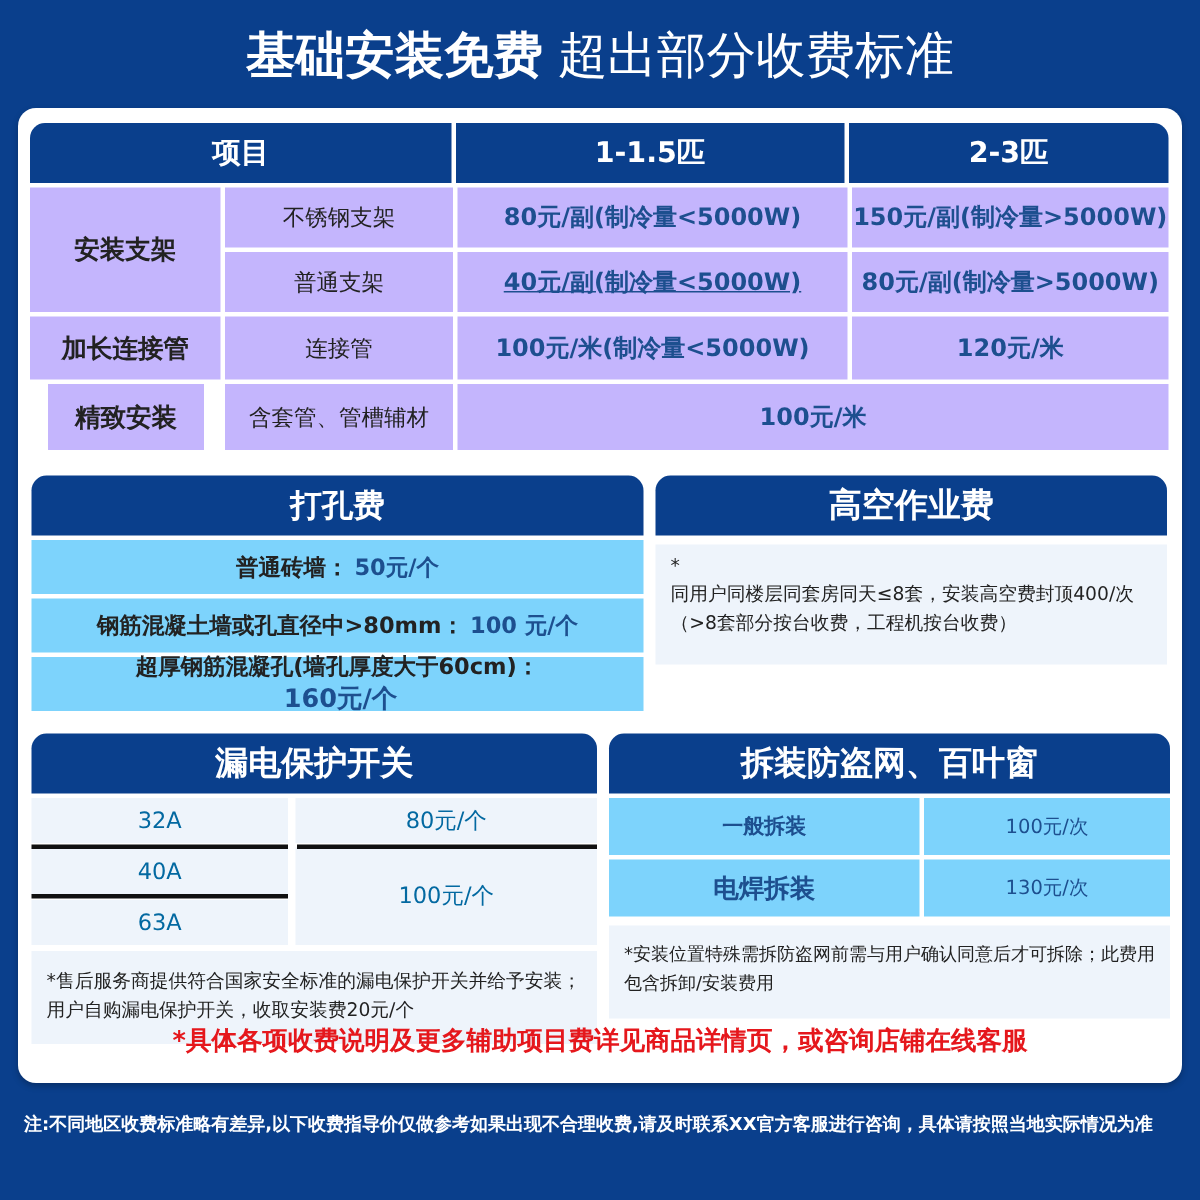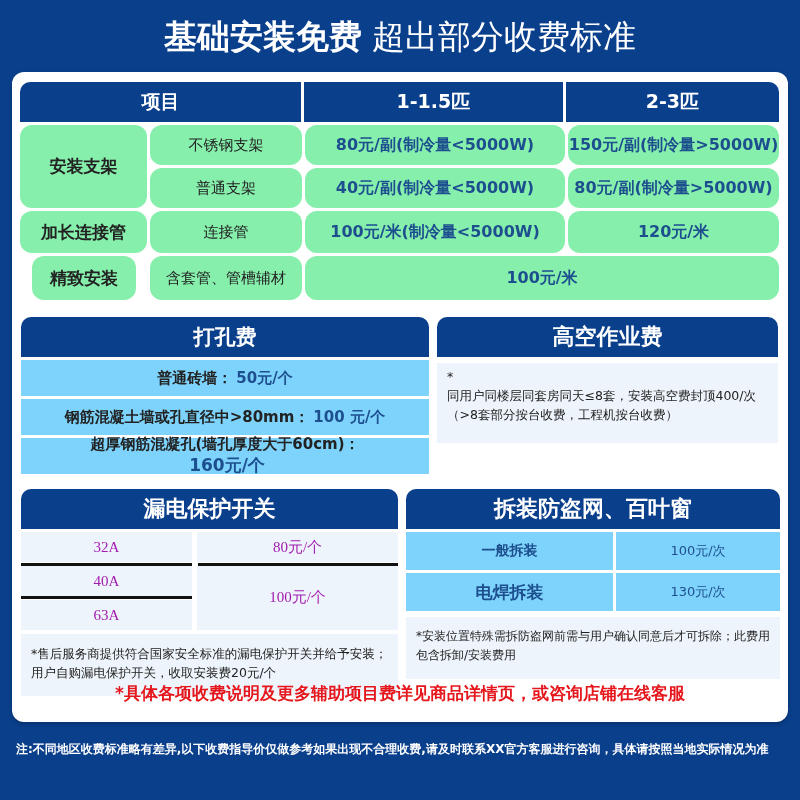--- a/index.html
+++ b/index.html
@@ -28,23 +28,23 @@
   .mt-head { display: flex; height: 40px; }
   .mt-head div {
     background: #0a3f8c; color: #fff; font-weight: bold; font-size: 19px;
     display: flex; align-items: center; justify-content: center;
   }
   .mt-head .h0 { width: 282px; border-top-left-radius: 10px; }
   .mt-head .h1 { width: 260px; margin-left: 3px; }
   .mt-head .h2 { width: 214px; margin-left: 3px; border-top-right-radius: 10px; }
   .mt-body { position: relative; height: 180px; }
   .cell {
-    position: absolute; background: #86efac;
+    position: absolute; background: #c4b5fd;
     display: flex; align-items: center; justify-content: center;
-    font-size: 16px; color: #222; white-space: nowrap; border-radius: 12px;
+    font-size: 16px; color: #222; white-space: nowrap;
   }
   .cell.price { color: #1d4f8f; font-weight: bold; font-size: 16px; }
   .cell.label { font-weight: bold; font-size: 17px; }
   .cell.sub { font-size: 15px; }
 
   
   .box { position: absolute; }
   .box-head {
     background: #0a3f8c; color: #fff; font-weight: bold; font-size: 21px;
     height: 40px; display: flex; align-items: center; justify-content: center;
@@ -61,21 +61,21 @@
     font-size: 10.5px; color: #222; white-space: nowrap; line-height: 17px; padding-left: 4px;
   }
   .hi-line .v { color: #1d4f8f; font-weight: bold; font-size: 11.5px; }
   .note {
     background: #eef4fb; font-size: 12.5px; color: #222; line-height: 19px;
     padding: 6px 10px;
   }
   .leak-grid { position: relative; height: 100px; margin-top: 3px; }
   .leak-grid .c {
     position: absolute; display: flex; align-items: center; justify-content: center;
-    font-size: 15px; color: #a21caf; background: #eef4fb; font-family: Liberation Serif, serif;
+    font-size: 15px; color: #0369a1; background: #eef4fb;
   }
   .blackline { position: absolute; height: 3px; background: #111; }
 
   .red-line {
     position: absolute; left: 12px; top: 682px; width: 776px; text-align: center;
     color: #e5171c; font-weight: bold; font-size: 17px; white-space: nowrap;
   }
   .footer {
     position: absolute; left: 16px; top: 738px; width: 770px;
     color: #fff; font-size: 12px; line-height: 22px; font-weight: bold;
@@ -101,21 +101,21 @@
     <div class="cell label" style="left:0;top:3px;width:127px;height:83px;">安装支架</div>
     <div class="cell label" style="left:0;top:89px;width:127px;height:42px;">加长连接管</div>
     <div class="cell label" style="left:12px;top:134px;width:104px;height:44px;">精致安装</div>
 
     <div class="cell sub" style="left:130px;top:3px;width:152px;height:40px;">不锈钢支架</div>
     <div class="cell sub" style="left:130px;top:46px;width:152px;height:40px;">普通支架</div>
     <div class="cell sub" style="left:130px;top:89px;width:152px;height:42px;">连接管</div>
     <div class="cell sub" style="left:130px;top:134px;width:152px;height:44px;">含套管、管槽辅材</div>
 
     <div class="cell price" style="left:285px;top:3px;width:260px;height:40px;">80元/副(制冷量&lt;5000W)</div>
-    <div class="cell price" style="left:285px;top:46px;width:260px;height:40px;">40元/副(制冷量&lt;5000W)</div>
+    <div class="cell price" style="left:285px;top:46px;width:260px;height:40px;text-decoration:underline;">40元/副(制冷量&lt;5000W)</div>
     <div class="cell price" style="left:285px;top:89px;width:260px;height:42px;">100元/米(制冷量&lt;5000W)</div>
 
     <div class="cell price" style="left:548px;top:3px;width:211px;height:40px;">150元/副(制冷量&gt;5000W)</div>
     <div class="cell price" style="left:548px;top:46px;width:211px;height:40px;">80元/副(制冷量&gt;5000W)</div>
     <div class="cell price" style="left:548px;top:89px;width:211px;height:42px;">120元/米</div>
 
     <div class="cell price" style="left:285px;top:134px;width:474px;height:44px;">100元/米</div>
   </div>
 </div>
 

